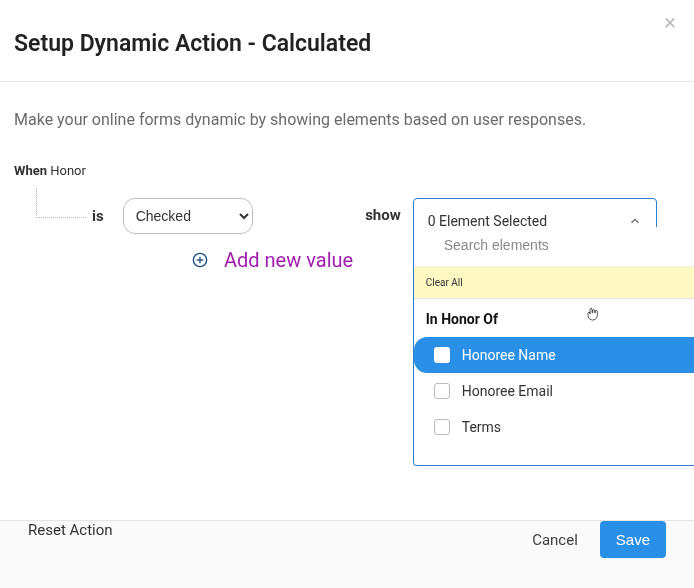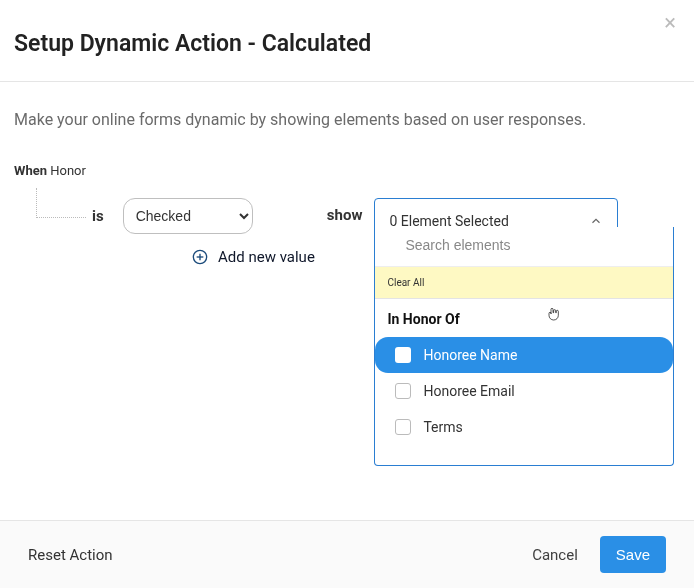--- a/index.html
+++ b/index.html
@@ -70,23 +70,23 @@
     border: 1px solid #bfbfbf;
     border-radius: 12px;
     padding: 0 8px;
     font-size: 14px;
     background: #fff;
     color: #333;
   }
   .add-new {
     display: flex;
     align-items: center;
-    gap: 10px;
-    color: #0f172a;
-    font-size: 15px;
+    gap: 16px;
+    color: #a21caf;
+    font-size: 20px;
     cursor: pointer;
     margin-top: 14px;
     margin-left: 94px;
   }
   .add-new svg { width: 16px; height: 16px; }
   .show-label { font-weight: 700; font-size: 15px; margin-top: 8px; }
   .dropdown {
     width: 244px;
     border: 1px solid #2a7ed2;
     border-radius: 4px 4px 0 0;
@@ -177,21 +177,21 @@
   }
   .footer {
     position: absolute;
     bottom: 0;
     left: 0;
     right: 0;
     height: 68px;
     border-top: 1px solid #e5e5e5;
     background: #fafafa;
     display: flex;
-    align-items: center;
+    align-items: flex-start;
     justify-content: space-between;
     padding: 0 28px;
   }
   .reset { color: #333; font-size: 15px; cursor: pointer; }
   .footer-right { display: flex; align-items: center; gap: 22px; }
   .cancel { color: #404040; font-size: 15px; cursor: pointer; }
   .save-btn {
     background: #2a8fe6;
     border: none;
     color: #fff;

